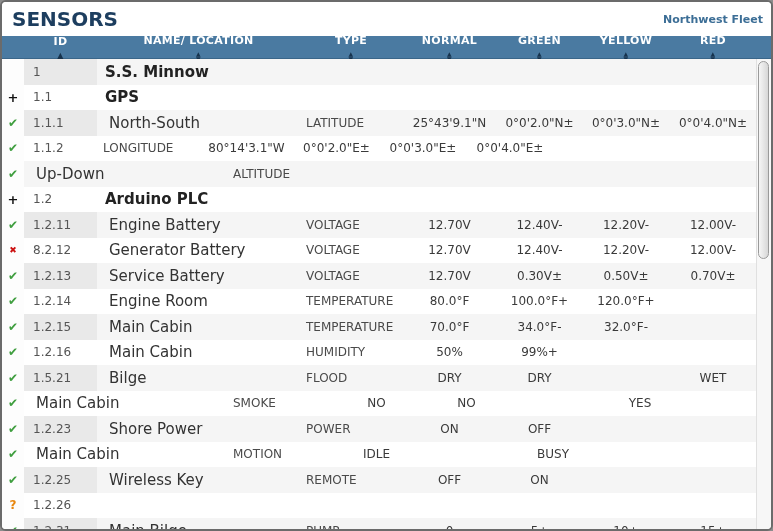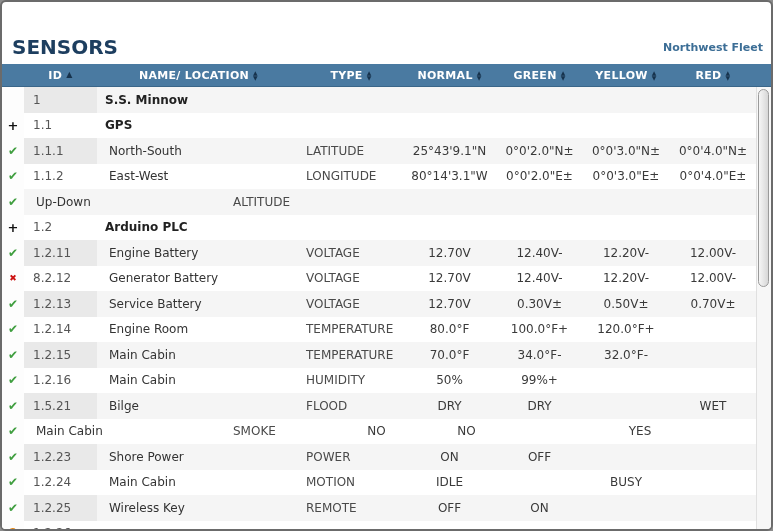--- a/index.html
+++ b/index.html
@@ -2,29 +2,29 @@
 <html><head>
 <meta charset="utf-8">
 <style>
   html,body{margin:0;padding:0;width:773px;height:531px;overflow:hidden;
     background:#8d8d8d;font-family:"DejaVu Sans","Liberation Sans",sans-serif;}
   .widget{position:absolute;top:0;left:0;width:769px;height:527px;
     border:2px solid #6b6b6b;border-radius:6px;background:#fff;overflow:hidden;}
 
   
   .titlebar{height:34px;display:flex;align-items:center;justify-content:space-between;
-    padding:0 8px 0 10px;box-sizing:border-box;background:#fff;margin-top:28px;}
+    padding:0 8px 0 10px;box-sizing:border-box;background:#fff;}
   .title{font-size:20px;font-weight:bold;color:#1d3e5f;}
   .fleet{font-size:11px;font-weight:bold;color:#3c6e96;}
 
   
   .thead{height:23px;background:#4a7aa1;border-bottom:1px solid #3a6689;
     display:flex;align-items:stretch;box-sizing:border-box;}
   .hcell{display:flex;align-items:center;justify-content:center;gap:4px;
-    color:#fff;font-size:11px;font-weight:bold;letter-spacing:.3px;box-sizing:border-box;}
+    color:#fff;font-size:11px;font-weight:bold;letter-spacing:.3px;box-sizing:border-box;flex-direction:column;}
   .sort-asc{font-size:8px;color:#16324c;line-height:1;}
   .sort-both{display:flex;flex-direction:column;align-items:center;color:#16324c;
     font-size:6px;line-height:5px;}
 
   
   .c-icon{width:22px;flex:none}
   .c-id{width:73px;flex:none}
   .c-name{width:203px;flex:none}
   .c-type{width:102px;flex:none}
   .c-normal{width:95px;flex:none}
@@ -35,21 +35,21 @@
   
   .tbody-wrap{display:flex;height:470px;}
   .rows{width:754px;flex:none;}
   .trow{display:flex;height:25.5px;align-items:stretch;background:#fff;}
   .trow.stripe{background:#f5f5f5;}
   .cell{box-sizing:border-box;white-space:nowrap;overflow:hidden;
     display:flex;align-items:center;}
   .trow .c-icon{background:#fdfdfd;justify-content:center;}
   .trow .c-id{padding-left:9px;font-size:12px;color:#555;}
   .trow.stripe .c-id{background:#e9e9e9;}
-  .trow .c-name{padding-left:12px;font-size:12px;color:#333;}
+  .trow .c-name{padding-left:12px;font-size:15px;color:#333;}
   .trow.group .c-name{font-weight:bold;padding-left:8px;color:#222;}
   .trow .c-type{padding-left:6px;font-size:12px;color:#4a4a4a;}
   .c-val{justify-content:center;font-size:12px;color:#3a3a3a;}
 
   
   .ic{font-weight:bold;line-height:1;}
   .ic.check{color:#3f9e3f;font-size:12px;}
   .ic.cross{color:#cc1111;font-size:9px;}
   .ic.plus{color:#111;font-size:13px;}
   .ic.question{color:#e8860d;font-size:12px;}
@@ -156,21 +156,20 @@
     <div class="cell c-val c-normal">25°43'9.1"N</div>
     <div class="cell c-val c-green">0°0'2.0"N±</div>
     <div class="cell c-val c-yellow">0°0'3.0"N±</div>
     <div class="cell c-val c-red">0°0'4.0"N±</div>
   </div>
         <div class="trow">
     <div class="cell c-icon">
             <span class="ic check">✔</span>
           </div>
     <div class="cell c-id">1.1.2</div>
-    <div class="cell c-name">East-West</div>
     <div class="cell c-type">LONGITUDE</div>
     <div class="cell c-val c-normal">80°14'3.1"W</div>
     <div class="cell c-val c-green">0°0'2.0"E±</div>
     <div class="cell c-val c-yellow">0°0'3.0"E±</div>
     <div class="cell c-val c-red">0°0'4.0"E±</div>
   </div>
         <div class="trow stripe">
     <div class="cell c-icon">
             <span class="ic check">✔</span>
           </div>
@@ -297,21 +296,20 @@
     <div class="cell c-type">POWER</div>
     <div class="cell c-val c-normal">ON</div>
     <div class="cell c-val c-green">OFF</div>
     <div class="cell c-val c-yellow"></div>
     <div class="cell c-val c-red"></div>
   </div>
         <div class="trow">
     <div class="cell c-icon">
             <span class="ic check">✔</span>
           </div>
-    <div class="cell c-id">1.2.24</div>
     <div class="cell c-name">Main Cabin</div>
     <div class="cell c-type">MOTION</div>
     <div class="cell c-val c-normal">IDLE</div>
     <div class="cell c-val c-green"></div>
     <div class="cell c-val c-yellow">BUSY</div>
     <div class="cell c-val c-red"></div>
   </div>
         <div class="trow stripe">
     <div class="cell c-icon">
             <span class="ic check">✔</span>

